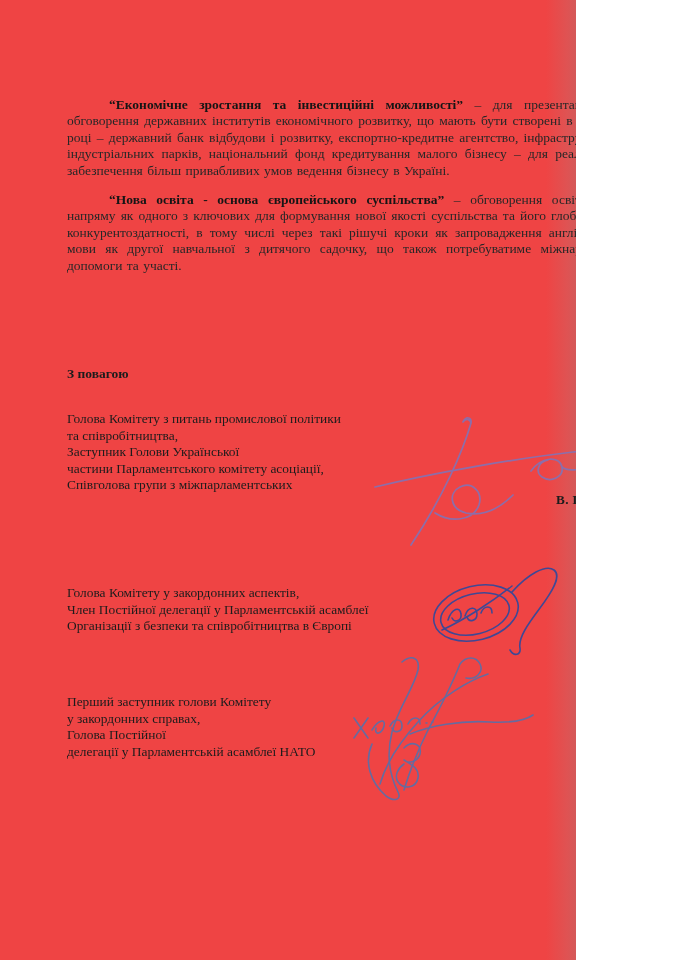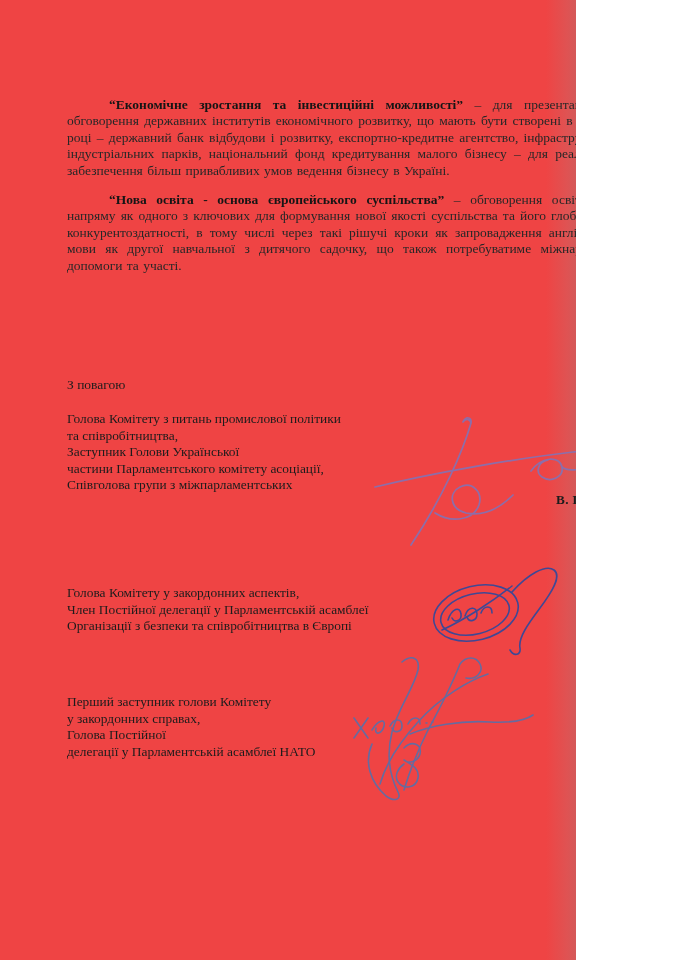--- a/index.html
+++ b/index.html
@@ -13,21 +13,21 @@
     pointer-events:none;
   }
   .para{
     position:absolute;left:67px;width:546px;
     font-size:13.5px;line-height:16.6px;text-align:justify;text-indent:42px;
     color:#272727;word-spacing:1px;
   }
   .para .lead{font-weight:bold;color:#151515;}
   #p1{top:83px;} #p2{top:178px;} #p3{top:266px;}
   .closing{
-    position:absolute;left:67px;top:366px;font-weight:normal;font-size:13.5px;color:#1c1c1c;margin-top:11px;
+    position:absolute;left:67px;top:366px;font-weight:bold;font-size:13.5px;color:#1c1c1c;
   }
   .sig-titles{
     position:absolute;left:67px;font-weight:normal;font-size:13.4px;line-height:16.6px;color:#1c1c1c;
   }
   #sig1-titles{top:411px;} #sig2-titles{top:585px;} #sig3-titles{top:694px;}
   .sig-name{
     position:absolute;font-weight:bold;font-size:13.2px;color:#1c1c1c;letter-spacing:0.4px;white-space:nowrap;
   }
   #name1{left:556px;top:492px;} #name2{left:577px;top:615px;} #name3{left:459px;top:739px;}
   .sig-svg{position:absolute;pointer-events:none;}

